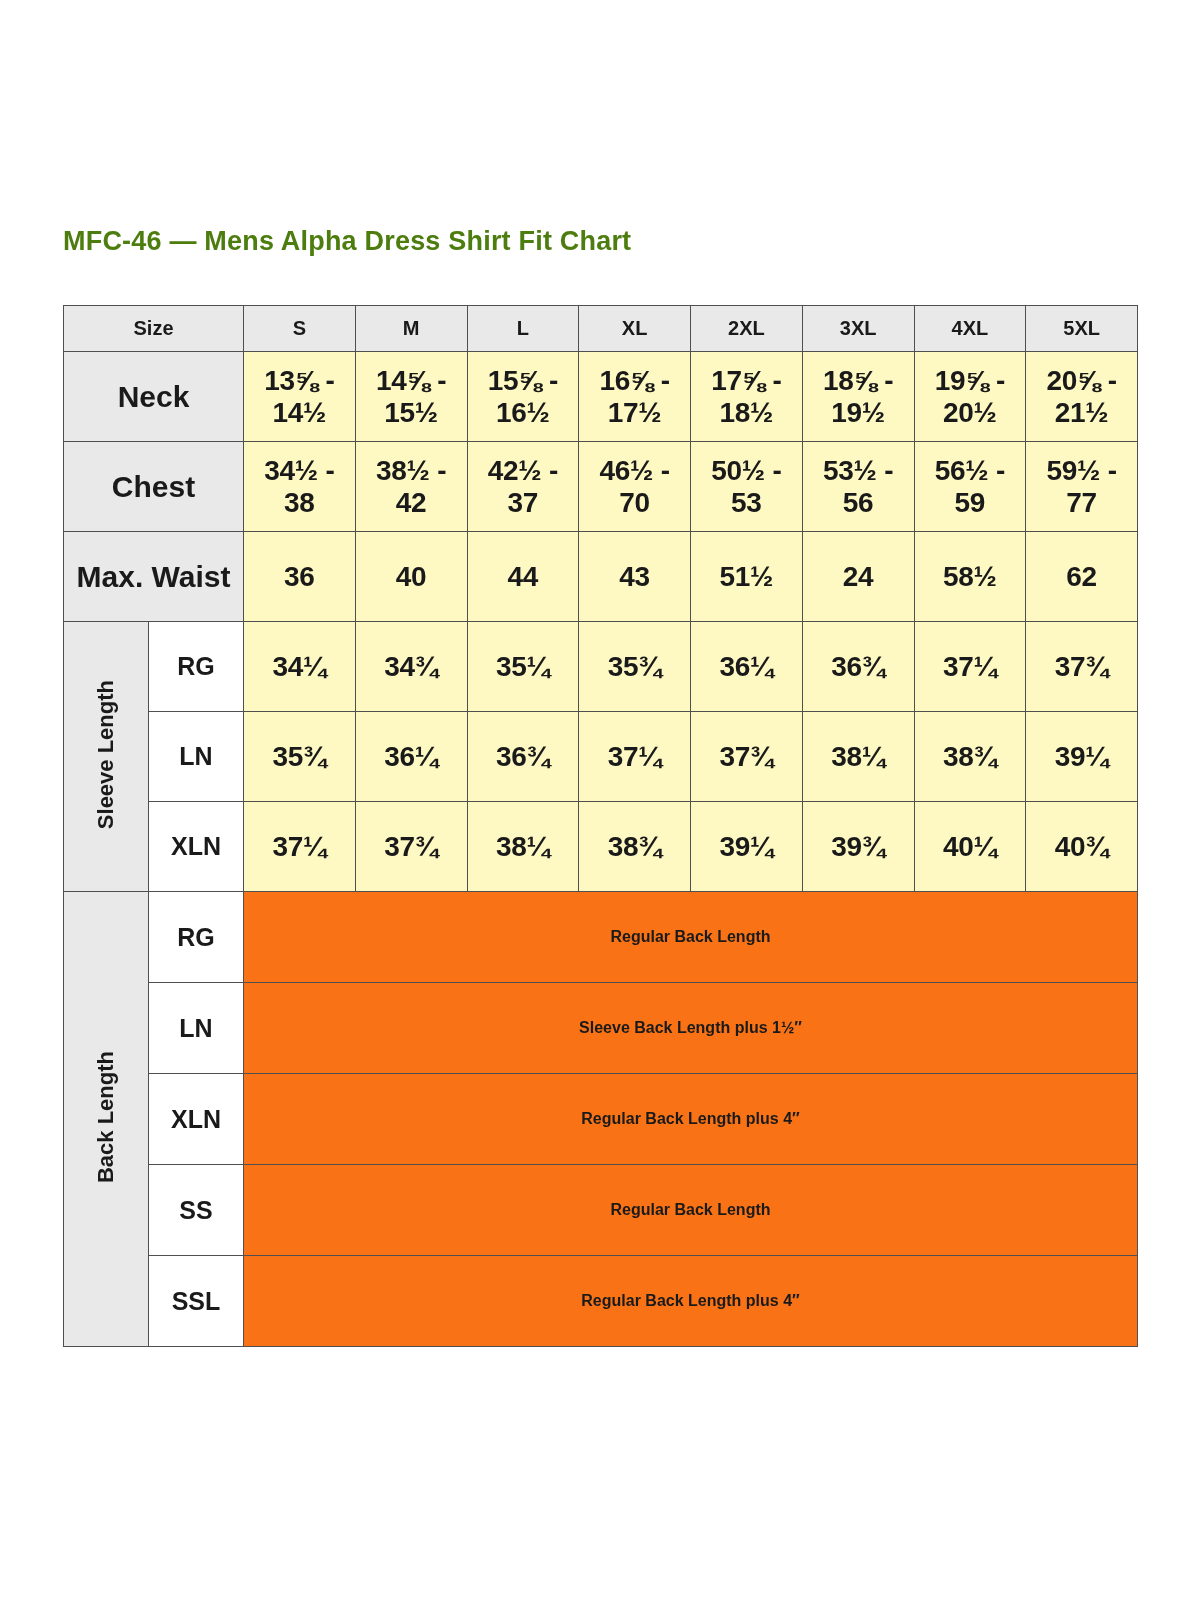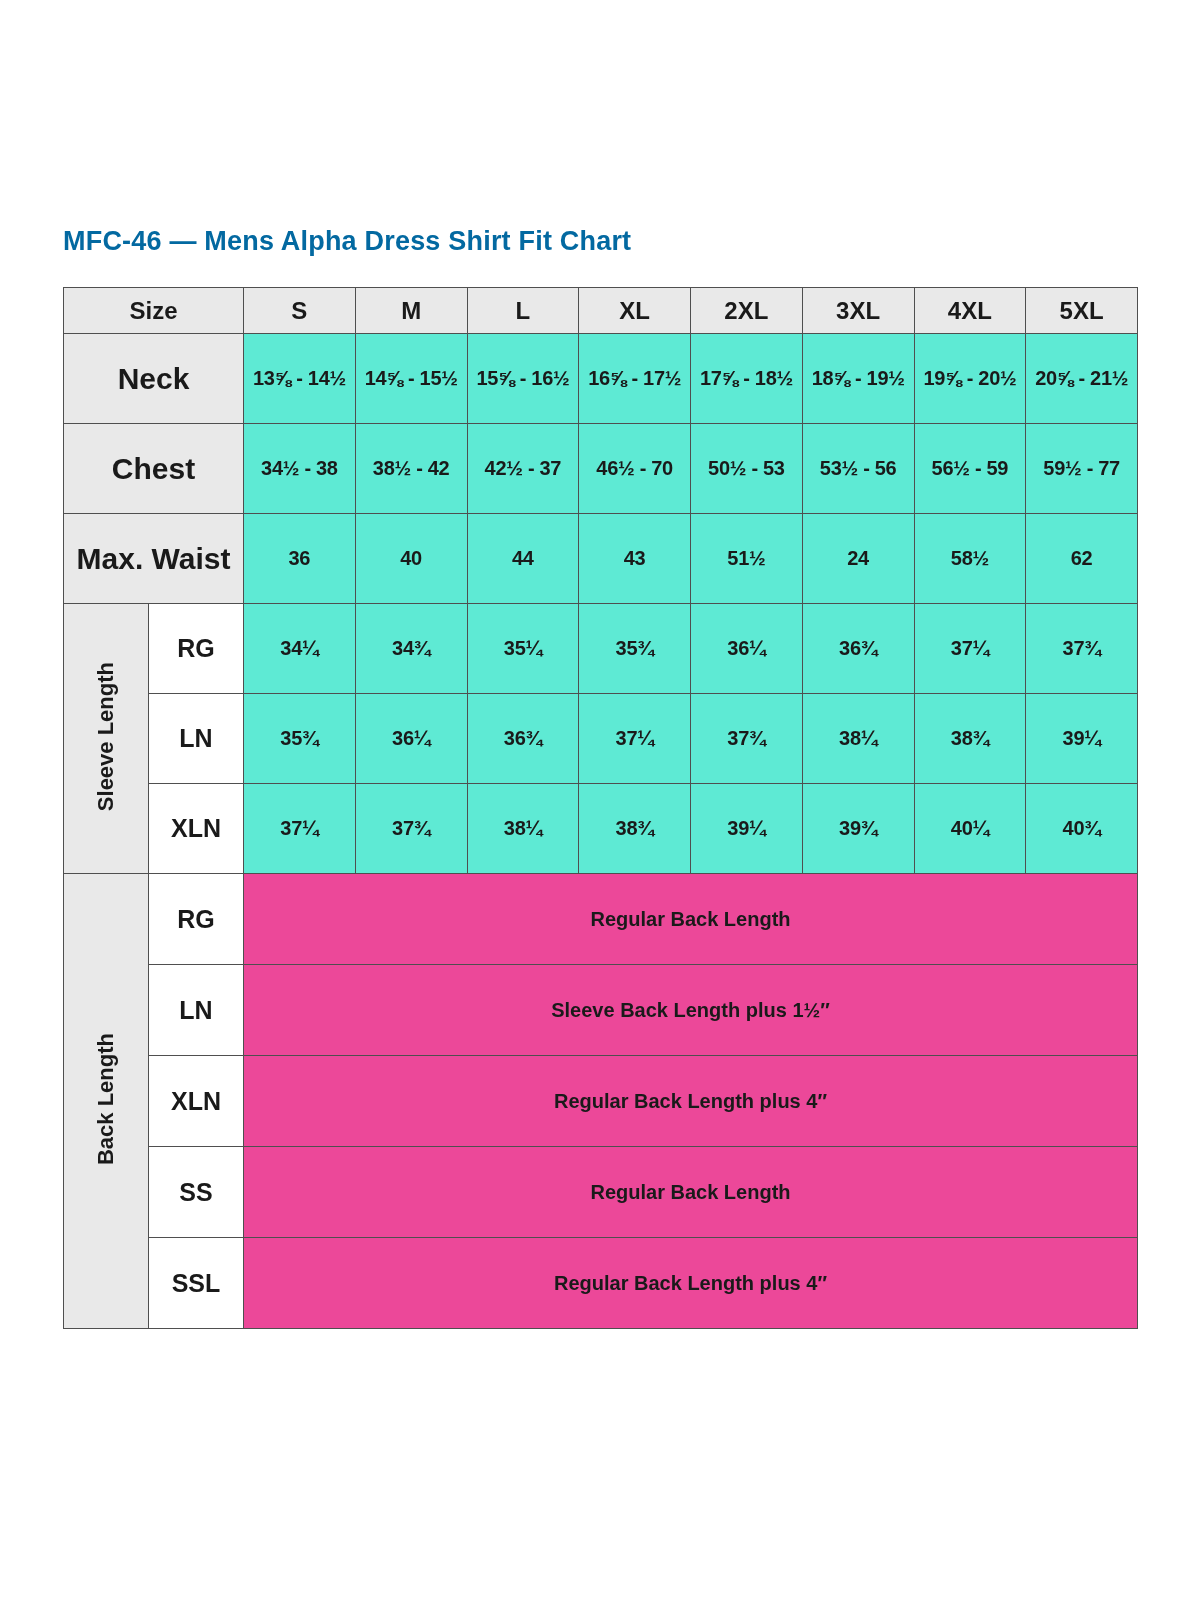--- a/index.html
+++ b/index.html
@@ -9,22 +9,22 @@
     background: #ffffff;
     width: 1200px;
     height: 1600px;
     font-family: "Liberation Sans", sans-serif;
     color: #1a1a1a;
   }
   .page { padding: 226px 63px 0 63px; }
   .title {
     font-size: 27px;
     font-weight: 700;
-    margin: 0 0 30px 0;
-    color: #0369a1;
+    margin: 0 0 48px 0;
+    color: #4d7c0f;
     letter-spacing: 0.2px;
   }
   table.fit-chart {
     border-collapse: collapse;
     table-layout: fixed;
     width: 1074px;
   }
   .fit-chart th, .fit-chart td {
     border: 1px solid #4f4f4f;
     text-align: center;
@@ -33,53 +33,53 @@
     overflow: hidden;
   }
   col.c-vert { width: 85px; }
   col.c-sub  { width: 95px; }
   col.c-data { width: 111.75px; }
   tr.r-hdr  { height: 46px; }
   tr.r-std  { height: 90px; }
   tr.r-back { height: 91px; }
   .hdr {
     background: #e9e9e9;
-    font-size: 24px;
+    font-size: 20px;
     font-weight: 700;
   }
   .lbl {
     background: #e9e9e9;
     font-size: 30px;
     font-weight: 700;
   }
   .val {
-    font-size: 20px;
+    font-size: 28px;
     font-weight: 700;
     letter-spacing: -0.3px;
-    background: #5eead4;
+    background: #fef9c3;
   }
   .sub {
     font-size: 25px;
     font-weight: 700;
     background: #ffffff;
   }
   .vlbl { background: #e9e9e9; }
   .vlbl .vtext {
     display: inline-block;
     writing-mode: vertical-rl;
     transform: rotate(180deg);
     font-size: 22px;
     font-weight: 700;
     line-height: 1.1;
     white-space: nowrap;
   }
   .bval {
-    font-size: 20px;
-    font-weight: 700;
-    background: #ec4899;
+    font-size: 16px;
+    font-weight: 700;
+    background: #f97316;
   }
 </style>
 </head>
 <body>
 
 <div class="page">
   <h1 class="title">MFC-46 — Mens Alpha Dress Shirt Fit Chart</h1>
 
   <table class="fit-chart">
     <colgroup>

